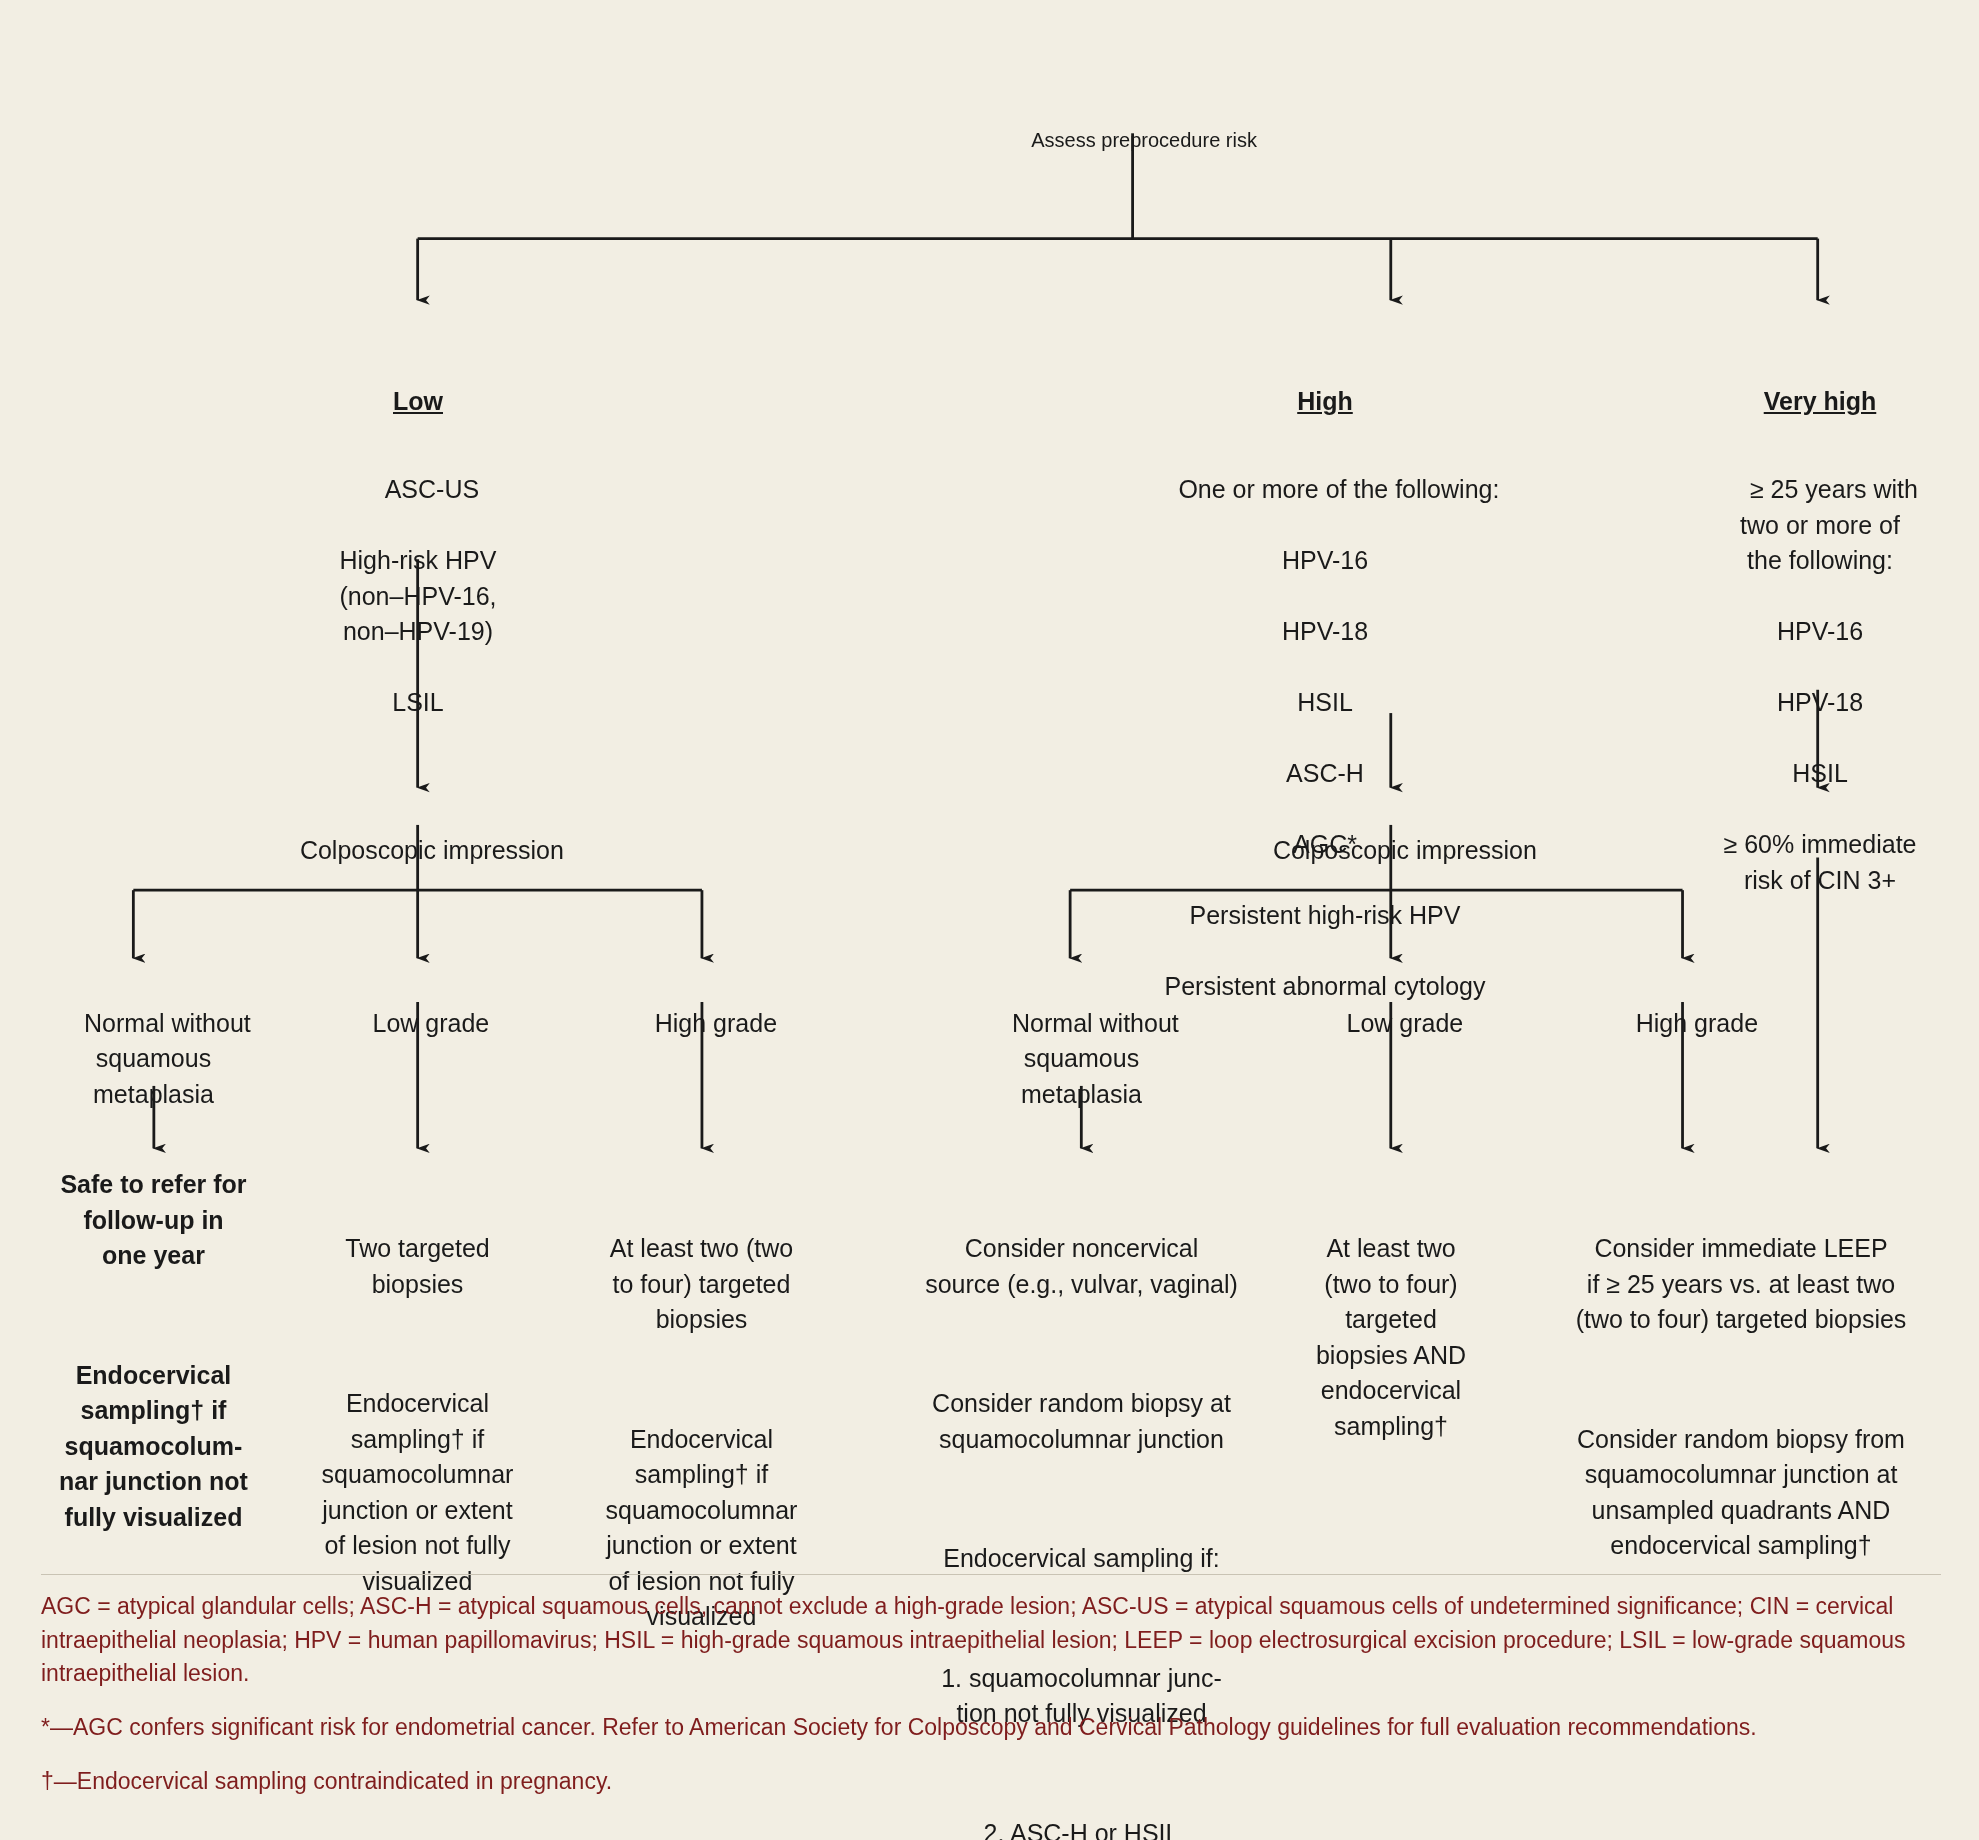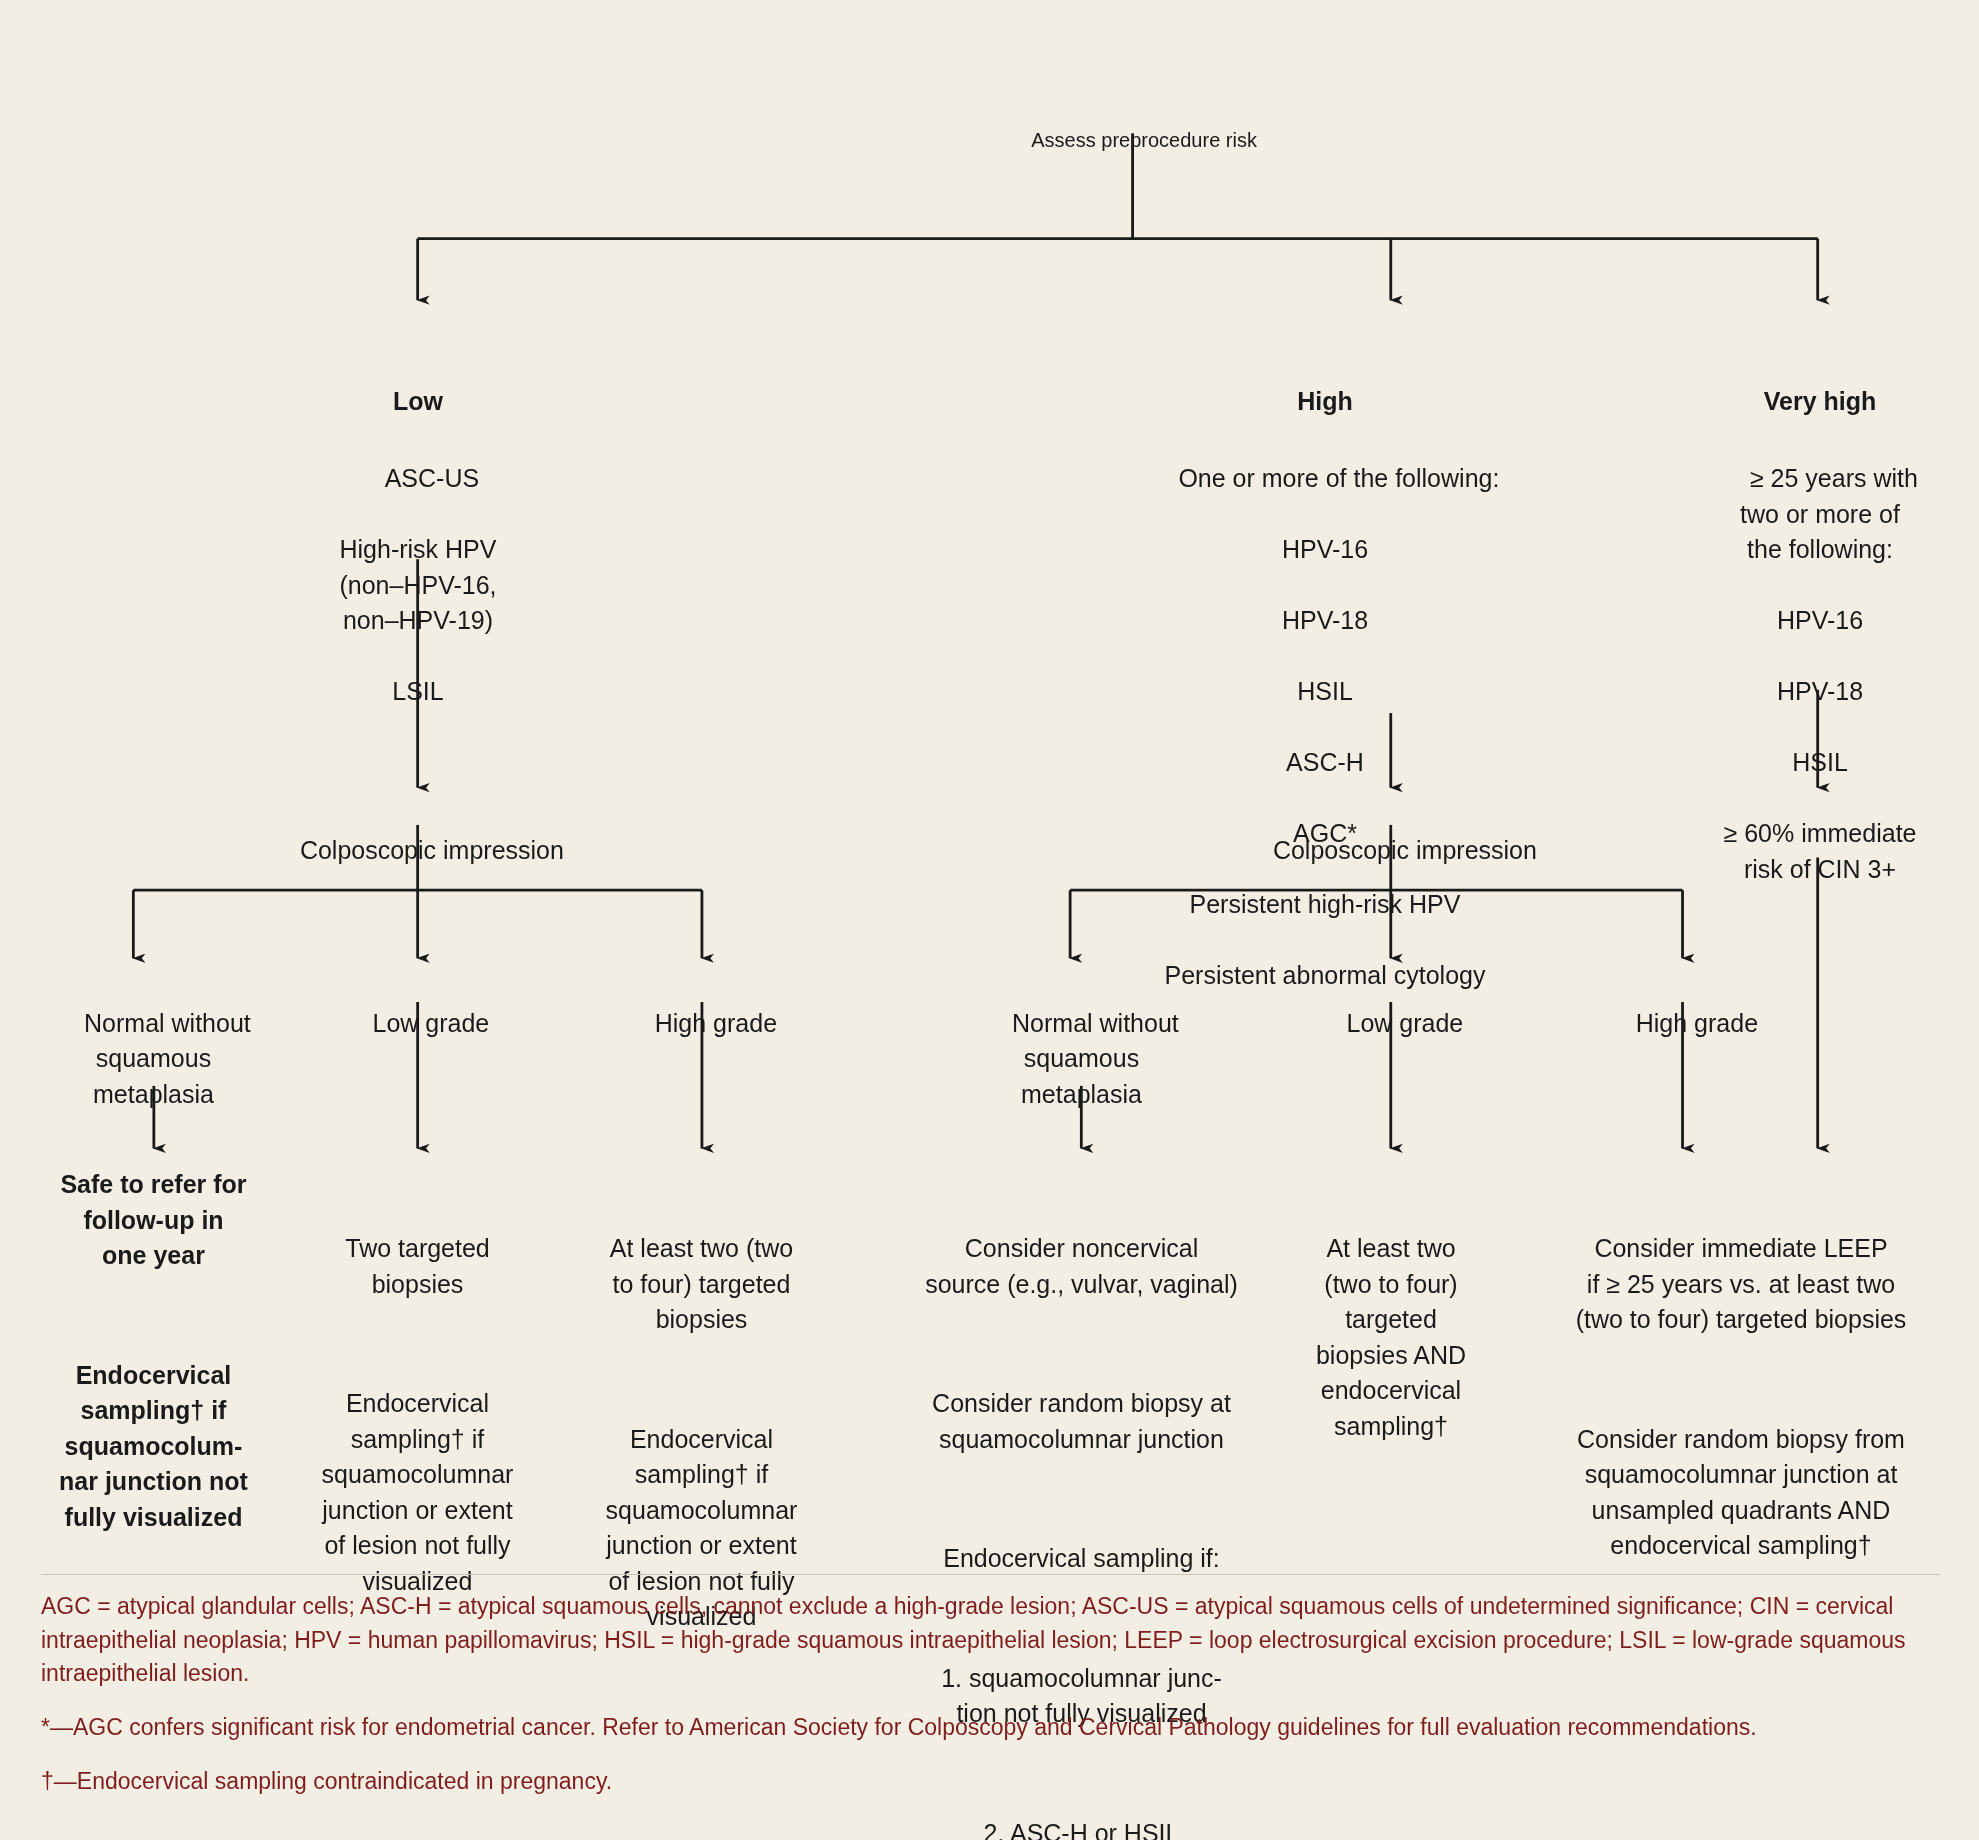--- a/index.html
+++ b/index.html
@@ -13,21 +13,21 @@
   }
   #stage{position:absolute;left:0;top:0;width:1979px;height:1840px;}
   svg.wires{position:absolute;left:0;top:0;width:1979px;height:1840px;pointer-events:none;}
   .node{
     position:absolute;
     text-align:center;
     line-height:1.42;
     font-size:25px;
     white-space:pre-wrap;
   }
-  .node .hd{font-weight:bold;display:block;margin-bottom:6px;}
+  .node .hd{font-weight:bold;display:block;margin-bottom:17px;text-decoration:underline;}
   .node p{margin:0 0 13px 0;}
   .node p:last-child{margin-bottom:0;}
   .title{font-size:20px;}
   .foot{
     position:absolute;
     left:41px;
     font-size:23px;
     line-height:1.46;
     color:#7f1d1d;
     width:1902px;

